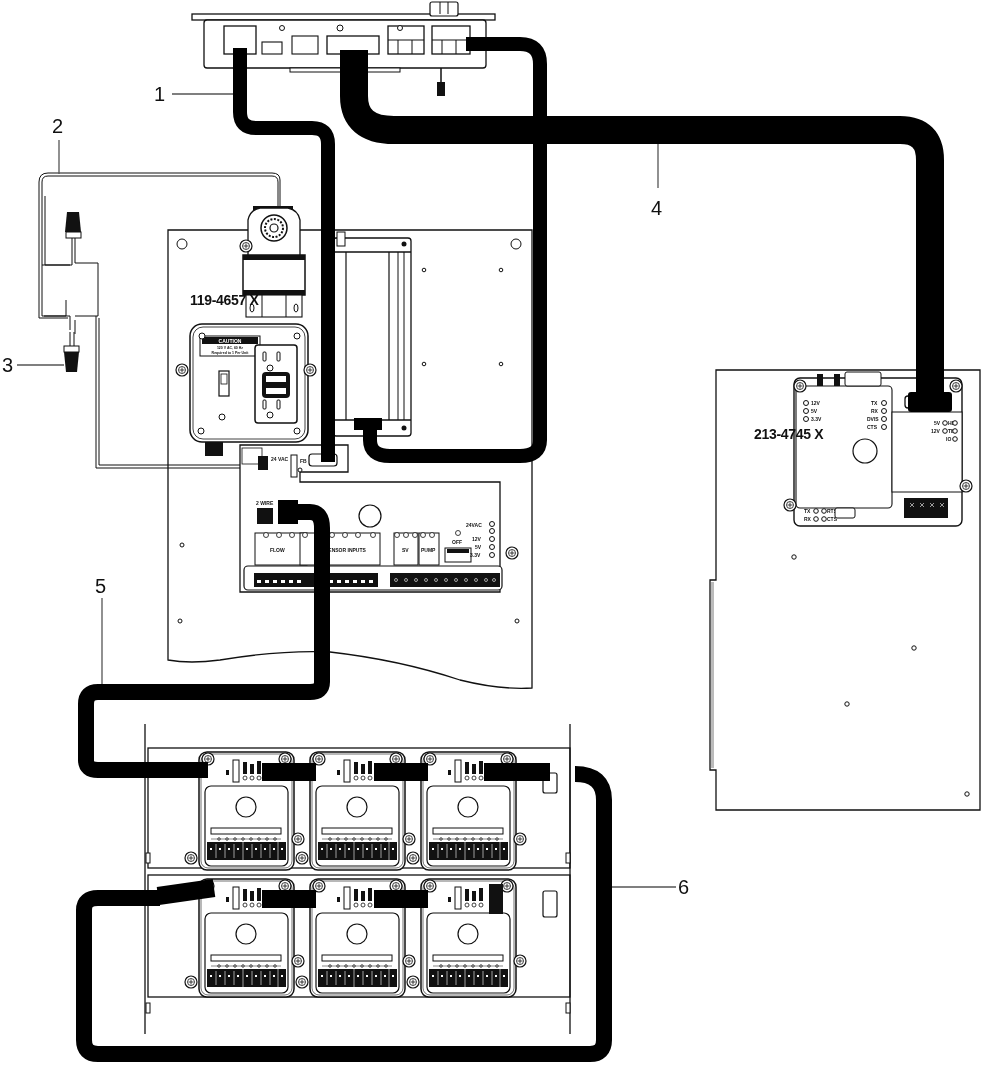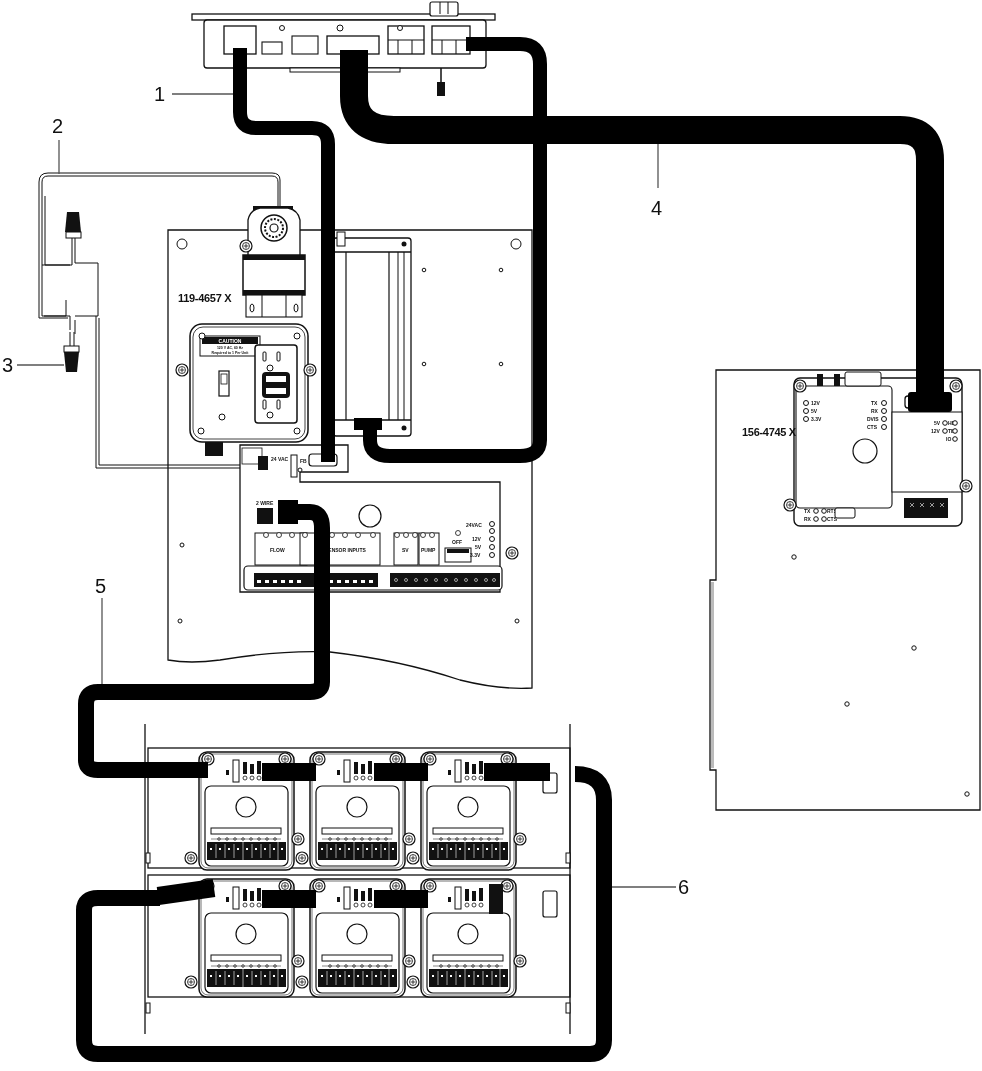--- a/index.html
+++ b/index.html
@@ -1,19 +1,19 @@
 <!DOCTYPE html>
 <html><head>
   <meta charset="utf-8">
   <style>
     html, body { margin: 0; padding: 0; background: #ffffff; }
     body { width: 982px; height: 1071px; position: relative; overflow: hidden; font-family: "Liberation Sans", sans-serif; }
     #diagram { position: absolute; left: 0; top: 0; width: 982px; height: 1071px; }
     .callout { position: absolute; font-family: "Liberation Sans", sans-serif; font-size: 20px; color: #111; line-height: 1; }
-    .pn { position: absolute; font-family: "Liberation Sans", sans-serif; font-size: 11px; font-weight: bold; color: #111; letter-spacing: -0.3px; }
+    .pn { position: absolute; font-family: "Liberation Sans", sans-serif; font-size: 14px; font-weight: bold; color: #111; letter-spacing: -0.3px; margin-left: 12px; }
     .tiny { font-family: "Liberation Sans", sans-serif; font-size: 5px; font-weight: bold; fill: #111; }
     .tiny-w { font-family: "Liberation Sans", sans-serif; font-size: 5px; font-weight: bold; fill: #fff; }
   </style>
 </head>
 <body>
 
 <svg id="diagram" viewBox="0 0 982 1071" xmlns="http://www.w3.org/2000/svg">
   <defs>
     <g id="screw">
       <circle r="6" fill="#fff" stroke="#111" stroke-width="1.2"></circle>
@@ -433,13 +433,13 @@
 </svg>
 
 <div class="callout" style="left:154px; top:84px;">1</div>
 <div class="callout" style="left:52px; top:116px;">2</div>
 <div class="callout" style="left:2px; top:355px;">3</div>
 <div class="callout" style="left:651px; top:198px;">4</div>
 <div class="callout" style="left:95px; top:576px;">5</div>
 <div class="callout" style="left:678px; top:877px;">6</div>
 
 <div class="pn" style="left:178px; top:292px;">119-4657 X</div>
-<div class="pn" style="left:742px; top:426px;">156-4745 X</div>
+<div class="pn" style="left:742px; top:426px;">213-4745 X</div>
 
 </body></html>

